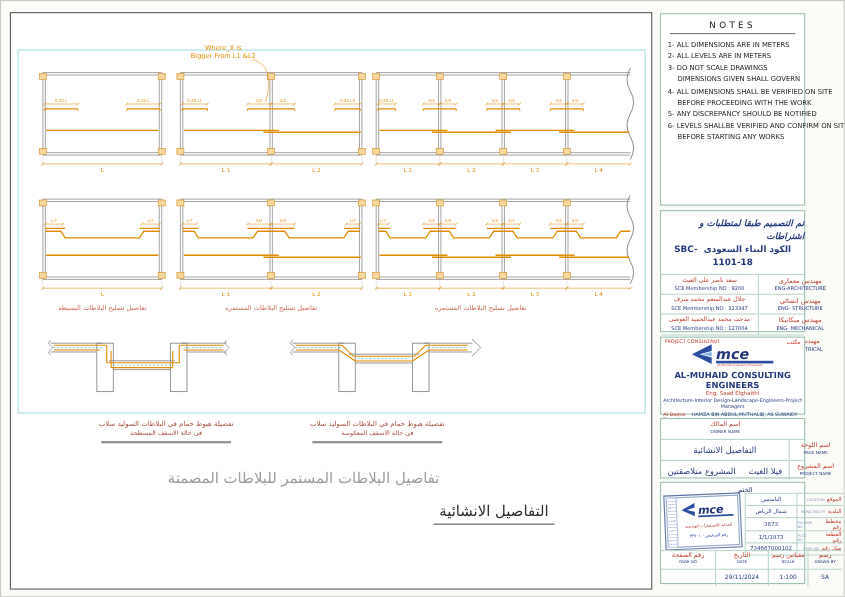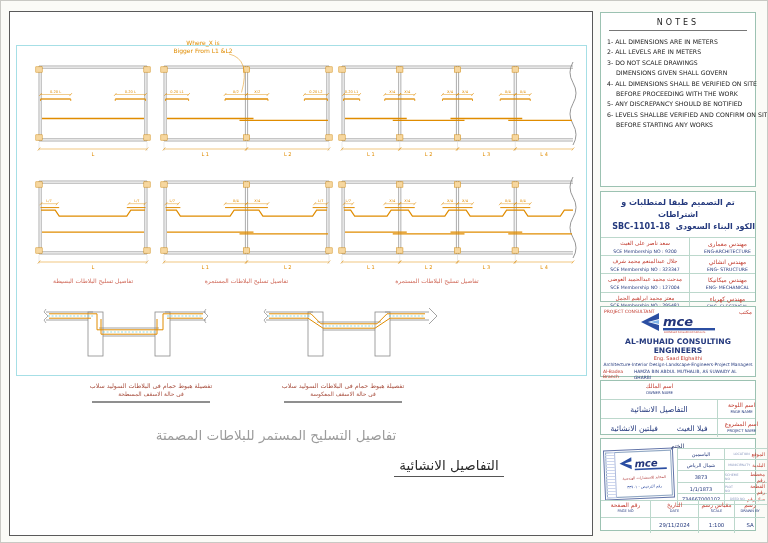--- a/index.html
+++ b/index.html
@@ -8,28 +8,28 @@
   .sheet-frame{left:8px;top:10px;width:582px;height:523px;border:1px solid #5a5a5a;background:#fff;}
   .cyan-frame{left:15px;top:44px;width:569px;height:329px;border:1px solid #A6DFE6;}
   .cap2{font-size:6px;color:#D06A5A;text-align:center;line-height:8px;}
   .seccap{color:#A84F3F;text-align:center;}
   .seccap .l1{font-size:6.3px;line-height:8px;}
   .seccap .l2{font-size:5.8px;line-height:8px;}
   .seccap .rule{width:118px;height:2px;background:#8f8f8f;margin:3px auto 0;}
   .subtitle{font-size:13.5px;color:#9C9C9C;text-align:center;}
   .sheet-title{font-size:13.5px;color:#2b2b2b;text-align:center;border-bottom:1px solid #555;padding-bottom:3px;}
   
-  .pbox{position:absolute;left:599px;width:156px;border:1px solid #9CC2B2;background:#fff;box-sizing:border-box;}
+  .pbox{position:absolute;left:599px;width:132px;border:1px solid #9CC2B2;background:#fff;box-sizing:border-box;}
   .navy{color:#253A7E;} .red{color:#C23B2E;}
   .notes-title{font-size:8px;letter-spacing:3px;color:#222;text-align:center;padding-top:5px;}
   .notes-rule{height:1px;background:#777;margin:3px 8px 4px 8px;}
   .note-line{font-size:6.2px;line-height:10.4px;color:#222;white-space:nowrap;}
   .note-cont{margin-left:9px;}
-  .codebox-l1{font-size:8px;font-weight:bold;text-align:center;padding-top:5px;line-height:12px;}
-  .codebox-l2{font-size:8px;font-weight:bold;line-height:12px;}
+  .codebox-l1{font-size:8px;font-weight:bold;text-align:right;padding-top:5px;line-height:12px;font-style:italic;}
+  .codebox-l2{font-size:8px;font-weight:bold;text-align:center;line-height:12px;}
   .eng-grid{border-top:1px solid #BCD8CC;}
   .eng-row{display:grid;grid-template-columns:89px 75px;border-bottom:1px solid #BCD8CC;height:17.2px;}
   .eng-row:last-child{border-bottom:none;}
   .eng-cell{border-right:1px solid #BCD8CC;text-align:center;overflow:hidden;}
   .eng-cell:last-child{border-right:none;}
   .eng-name{font-size:5.6px;line-height:8.5px;padding-top:1px;}
   .eng-mem{font-size:4.6px;line-height:7px;}
   .eng-role{font-size:6px;line-height:9px;padding-top:1px;}
   .eng-role-en{font-size:4.6px;line-height:7px;}
   .tiny-red{font-size:4.5px;color:#C23B2E;}
@@ -474,21 +474,21 @@
     <div class="l1">تفصيلة هبوط حمام فى البلاطات السوليد سلاب</div>
     <div class="l2">فى حالة الاسقف المسطحة</div>
     <div class="rule"></div>
   </div>
   <div class="abs seccap" style="left:262px;top:381px;width:160px" dir="rtl">
     <div class="l1">تفصيلة هبوط حمام فى البلاطات السوليد سلاب</div>
     <div class="l2">فى حالة الاسقف المعكوسة</div>
     <div class="rule"></div>
   </div>
 
-  <div class="abs subtitle" style="left:150px;top:426px;width:250px" dir="rtl">تفاصيل التسليح المستمر للبلاطات المصمتة</div>
+  <div class="abs subtitle" style="left:150px;top:426px;width:250px" dir="rtl">تفاصيل البلاطات المستمر للبلاطات المصمتة</div>
   <div class="abs sheet-title" style="left:393px;top:456px;width:110px" dir="rtl">التفاصيل الانشائية</div>
 
   <div class="pbox" style="top:11px;height:175px">
     <div class="notes-title">NOTES</div>
     <div class="notes-rule"></div>
     <div id="notes-list" style="padding:2px 6px">
         <div class="note-line">1- ALL DIMENSIONS ARE IN METERS</div>
         <div class="note-line">2- ALL LEVELS ARE IN METERS</div>
         <div class="note-line">3- DO NOT SCALE DRAWINGS</div>
         <div class="note-line note-cont">DIMENSIONS GIVEN SHALL GOVERN</div>
@@ -586,21 +586,21 @@
     <div class="prow">
       <div class="pval navy" style="font-size:7.8px" dir="rtl">التفاصيل الانشائية</div>
       <div class="plab">
         <div class="ar red">اسم اللوحة</div>
         <div class="en navy">PAGE NAME</div>
       </div>
     </div>
     <div class="prow">
       <div class="pval navy" style="font-size:7.6px;justify-content:space-around" dir="rtl">
         <span>فيلا الغيث</span>
-        <span>فيلتين الانشائية</span>
+        <span>المشروع متلاصقتين</span>
       </div>
       <div class="plab">
         <div class="ar red">اسم المشروع</div>
         <div class="en navy">PROJECT NAME</div>
       </div>
     </div>
   </div>
 
   <div class="pbox" style="top:437px;height:93px">
     <div class="stamp">

